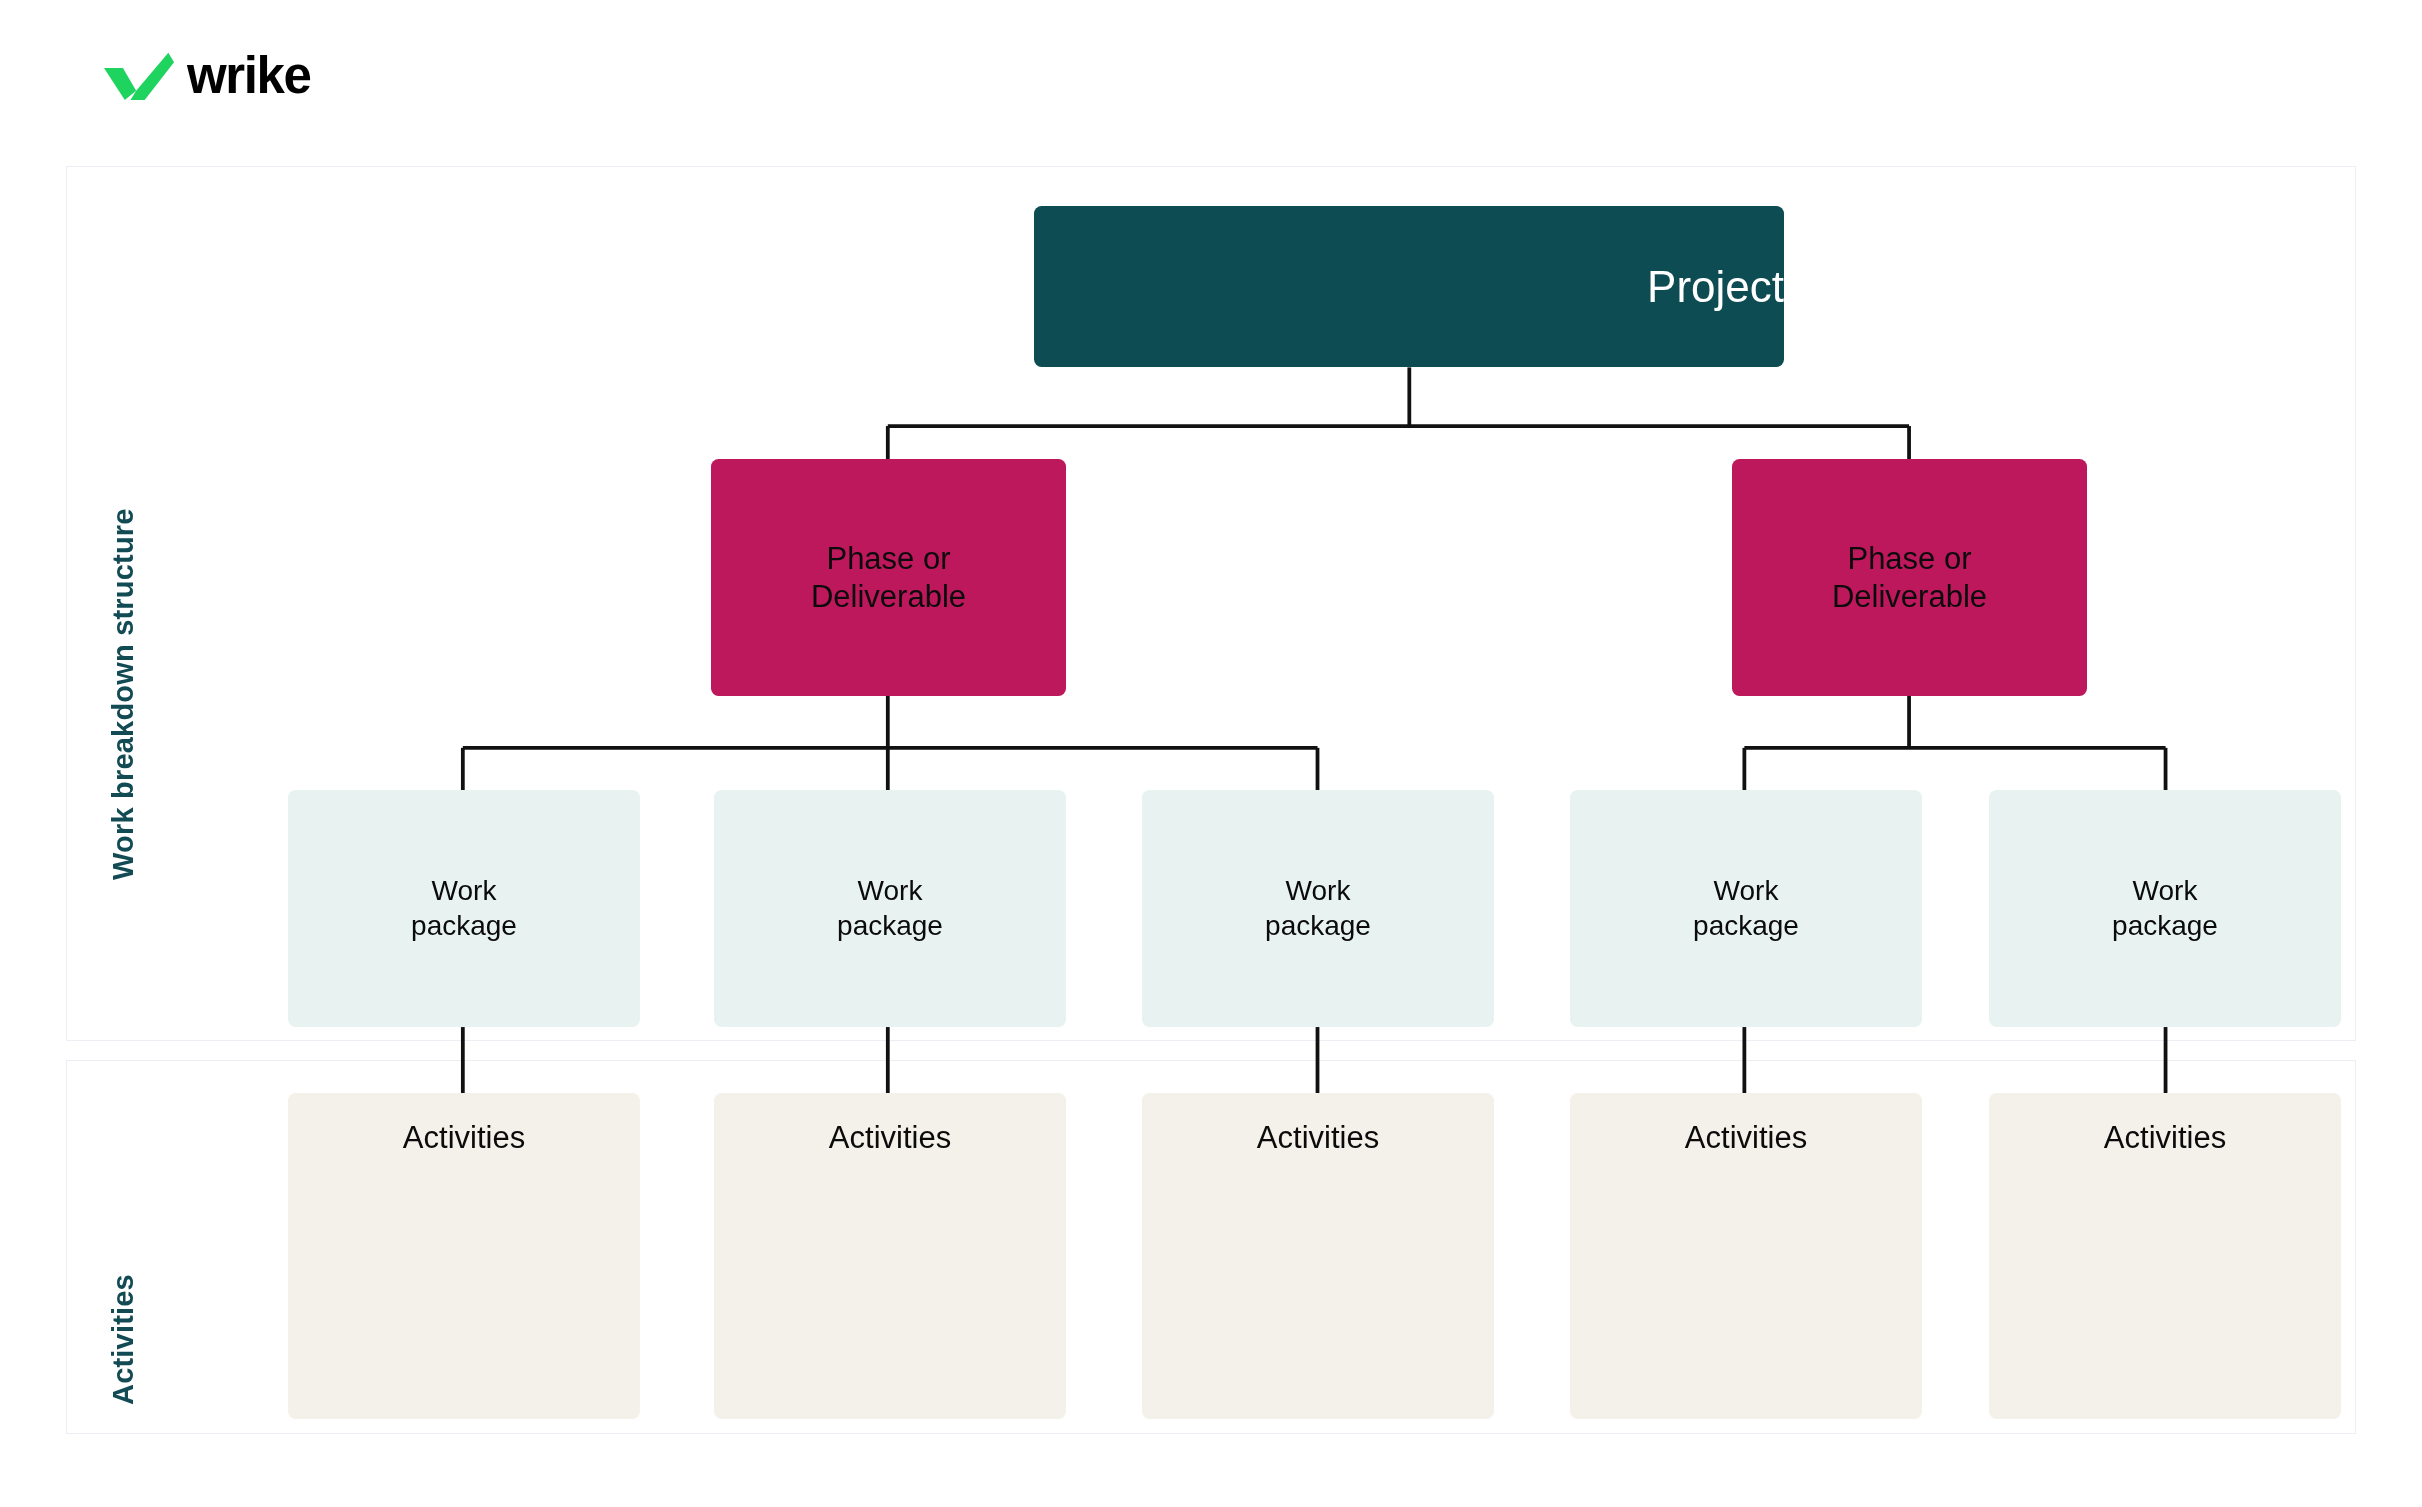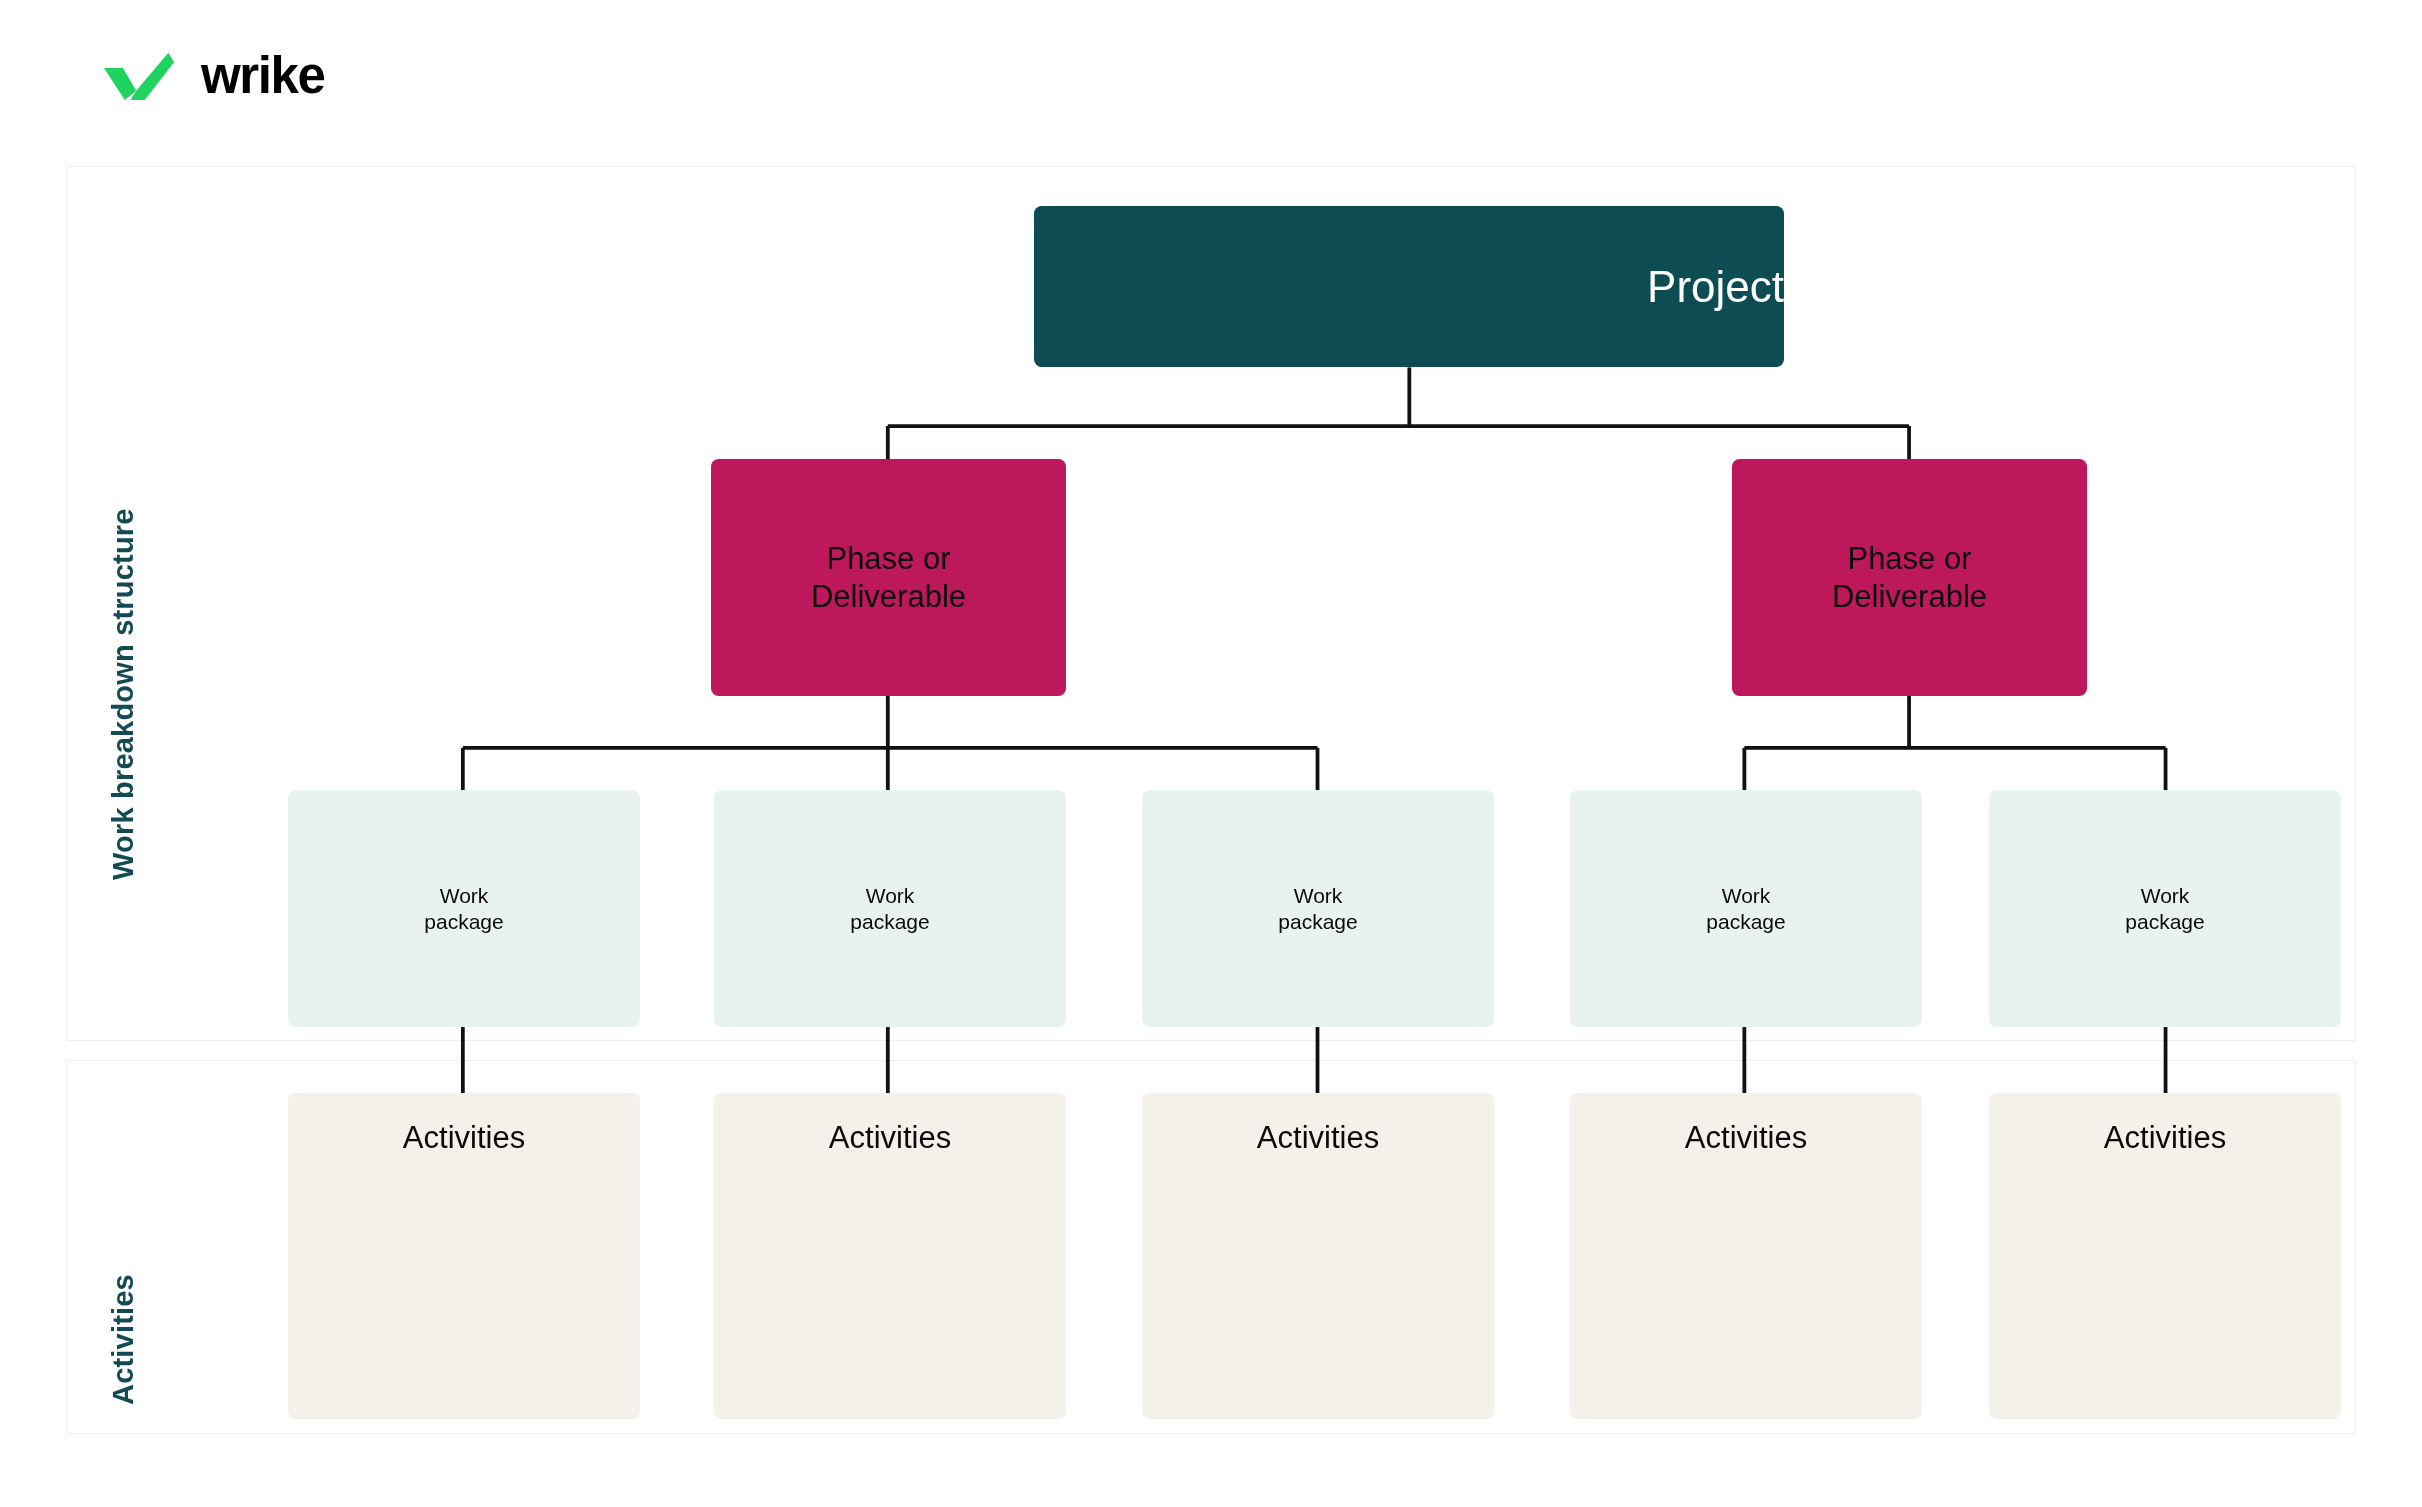--- a/index.html
+++ b/index.html
@@ -15,21 +15,21 @@
     overflow: hidden;
   }
 
   
   #brand-logo {
     position: absolute;
     left: 102px;
     top: 49px;
     display: flex;
     align-items: center;
-    gap: 25px;
+    gap: 11px;
   }
   #brand-logo .mark { width: 74px; height: 53px; display: block; }
   #brand-logo .wordmark {
     font-size: 51px;
     font-weight: bold;
     letter-spacing: -1.4px;
     color: #000000;
     line-height: 1;
   }
 
@@ -101,21 +101,21 @@
     align-items: center;
     width: 355px; height: 237px;
     top: 459px;
   }
   #phase-1 { left: 711px; }
   #phase-2 { left: 1732px; }
 
   .node-wp {
     background: #E8F3F1;
     color: #0b0b0b;
-    font-size: 21px;
+    font-size: 28px;
     align-items: center;
     width: 352px; height: 237px;
     top: 790px;
   }
   #wp-1 { left: 288px; }
   #wp-2 { left: 714px; }
   #wp-3 { left: 1142px; }
   #wp-4 { left: 1570px; }
   #wp-5 { left: 1989px; }
 

